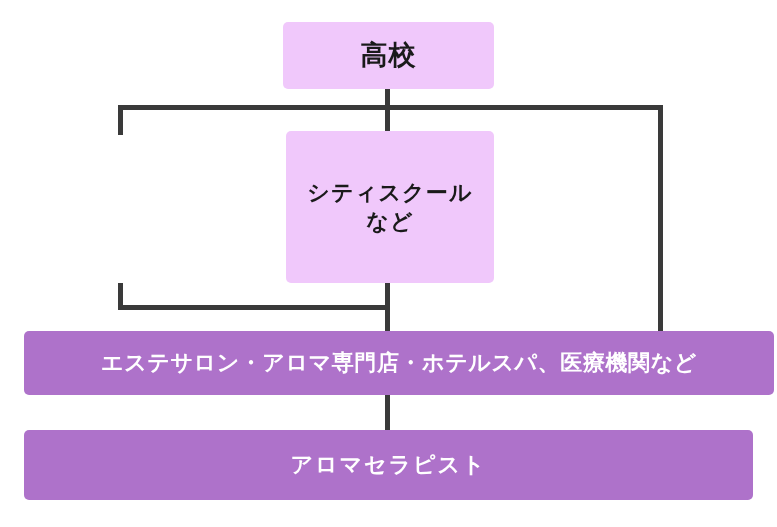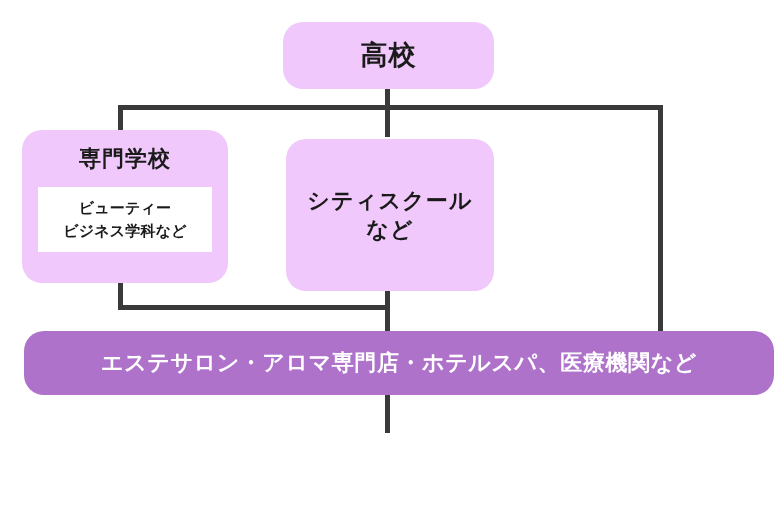--- a/index.html
+++ b/index.html
@@ -28,21 +28,21 @@
 
   
   .node {
     position: absolute;
     box-sizing: border-box;
     display: flex;
     flex-direction: column;
     align-items: center;
     justify-content: center;
     text-align: center;
-    border-radius: 20px;
+    border-radius: 5px;
     color: #1a1a1a;
     font-weight: bold;
     line-height: 1.32;
   }
   .node-light { background: #f0c8fb; }
   .node-solid { background: #ae72ca; color: #ffffff; }
 
   #node-highschool {
     left: 283px; top: 22px;
     width: 211px; height: 67px;
@@ -71,21 +71,20 @@
     line-height: 1.5;
     color: #1a1a1a;
     letter-spacing: 0.2px;
   }
 
   #node-cityschool {
     left: 286px; top: 131px;
     width: 208px; height: 152px;
     font-size: 22px;
     letter-spacing: 1.2px;
-    margin-top: 8px;
   }
 
   #node-workplaces {
     left: 24px; top: 331px;
     width: 750px; height: 64px;
     font-size: 22px;
     letter-spacing: 0.6px;
   }
 
   #node-aromatherapist {
@@ -113,29 +112,27 @@
   <div class="line line-v" style="left:118px; top:283px; height:27px;"></div>
   <div class="line line-h" style="left:118px; top:305px; width:272px;"></div>
   <div class="line line-v" style="left:385px; top:283px; height:50px;"></div>
 
   <div class="line line-v" style="left:385px; top:393px; height:40px;"></div>
 
   <div class="node node-light" id="node-highschool">
     <span>高校</span>
   </div>
 
-  <div class="node node-light" id="node-vocational">
-    <span class="node-title">専門学校</span>
-    <span class="inner-note" style="white-space: pre-line;">ビューティー
-ビジネス学科など</span>
-  </div>
 
   <div class="node node-light" id="node-cityschool">
     <span style="white-space: pre-line;">シティスクール
 など</span>
   </div>
 
   <div class="node node-solid" id="node-workplaces">
     <span>エステサロン・アロマ専門店・ホテルスパ、医療機関など</span>
   </div>
 
+  <div class="node node-solid" id="node-aromatherapist">
+    <span>アロマセラピスト</span>
+  </div>
 
 </div>
 
 </body></html>

